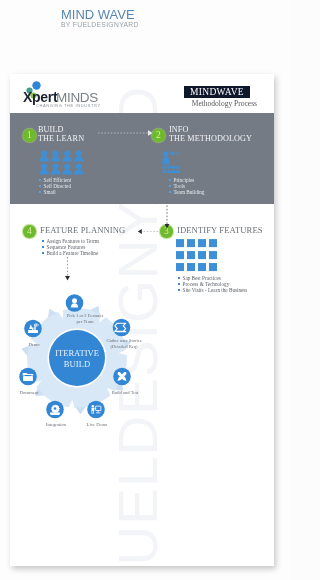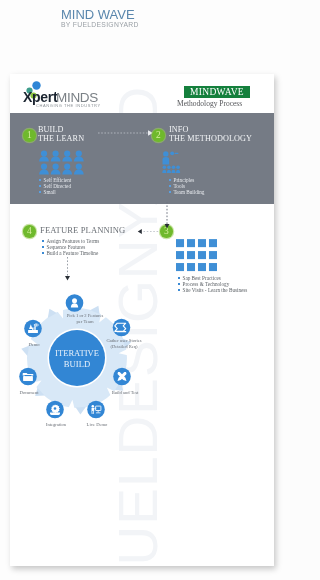--- a/index.html
+++ b/index.html
@@ -7,23 +7,23 @@
 body{width:290px;height:580px;background:#fcfcfc;font-family:"Liberation Sans",sans-serif;overflow:hidden;}
 .page{position:relative;width:290px;height:580px;background:#fdfdfd;}
 
 .hdr{position:absolute;left:19px;top:8px;margin-left:42px;}
 .t1,.t2{font-size:13px;color:#5a87ad;line-height:14px;}
 .t2{margin-top:4px;}
 .t3{font-size:6.8px;color:#9aa0a6;letter-spacing:.3px;margin-top:-1px;}
 
 .card{position:absolute;left:10px;top:74px;width:264px;height:492px;background:#fff;box-shadow:2px 3px 6px rgba(0,0,0,.22);overflow:hidden;}
 .logo{position:absolute;left:11px;top:0px;}
-.mw-box{position:absolute;left:174px;top:12px;width:66px;height:12px;background:#15803d;}
+.mw-box{position:absolute;left:174px;top:12px;width:66px;height:12px;background:#0f172a;}
 .mw-box span{display:block;text-align:center;color:#fff;font-family:"Liberation Serif",serif;font-size:9.5px;line-height:12px;letter-spacing:.3px;}
-.mw-sub{position:absolute;left:167px;top:25px;width:80px;text-align:left;font-family:"Liberation Serif",serif;font-size:7.5px;color:#55565a;}
+.mw-sub{position:absolute;left:167px;top:25px;width:80px;text-align:right;font-family:"Liberation Serif",serif;font-size:7.5px;color:#55565a;}
 
 .gray{position:absolute;left:0;top:39px;width:264px;height:91px;background:#757b85;}
 
 .num{position:absolute;width:12.5px;height:12.5px;border-radius:50%;background:#6fb92c;font-family:"Liberation Serif",serif;font-size:9.5px;line-height:12.6px;text-align:center;color:#d6ef9e;box-shadow:0 0 0 1.2px rgba(158,206,92,.55);}
 .sttl{position:absolute;font-family:"Liberation Serif",serif;font-size:8.2px;line-height:9px;letter-spacing:.1px;white-space:nowrap;}
 .bullets{position:absolute;font-family:"Liberation Serif",serif;font-size:5.2px;line-height:6px;white-space:nowrap;}
 .bullets div{position:relative;padding-left:4.5px;}
 .bullets div:before{content:"";position:absolute;left:0;top:2px;width:2px;height:2px;background:#5a9fe0;}
 .w-ttl{color:#f2f4f6;}
 .w-bul{color:#e7eaee;}
@@ -149,20 +149,21 @@
 
     <div class="num" style="left:13px;top:151px">4</div>
     <div class="sttl d-ttl" style="left:30px;top:152px;font-size:8.6px">FEATURE PLANNING</div>
     <div class="bullets d-bul" style="left:32px;top:164px">
       <div>Assign Features to Terms</div>
       <div>Sequence Features</div>
       <div>Build a Feature Timeline</div>
     </div>
 
     <div class="num" style="left:150px;top:151px">3</div>
+    <div class="sttl d-ttl" style="left:167px;top:152px;font-size:8.6px">IDENTIFY FEATURES</div>
     <svg class="ico" style="left:166px;top:165px" width="41" height="33" viewBox="0 0 50 40">
       <g fill="#3f8fd6">
         <rect x="0" y="0" width="9.8" height="9.8"></rect>
           <rect x="13.4" y="0" width="9.8" height="9.8"></rect>
           <rect x="26.8" y="0" width="9.8" height="9.8"></rect>
           <rect x="40.2" y="0" width="9.8" height="9.8"></rect>
         <rect x="0" y="14.6" width="9.8" height="9.8"></rect>
           <rect x="13.4" y="14.6" width="9.8" height="9.8"></rect>
           <rect x="26.8" y="14.6" width="9.8" height="9.8"></rect>
           <rect x="40.2" y="14.6" width="9.8" height="9.8"></rect>

